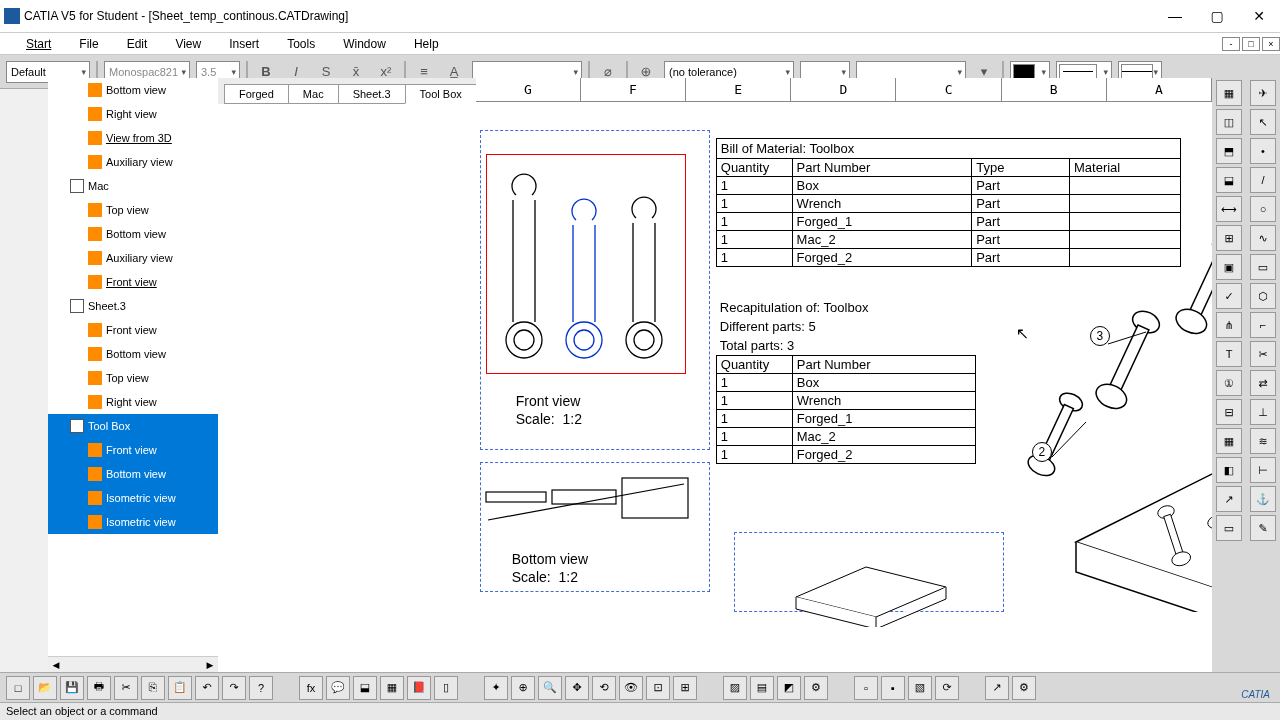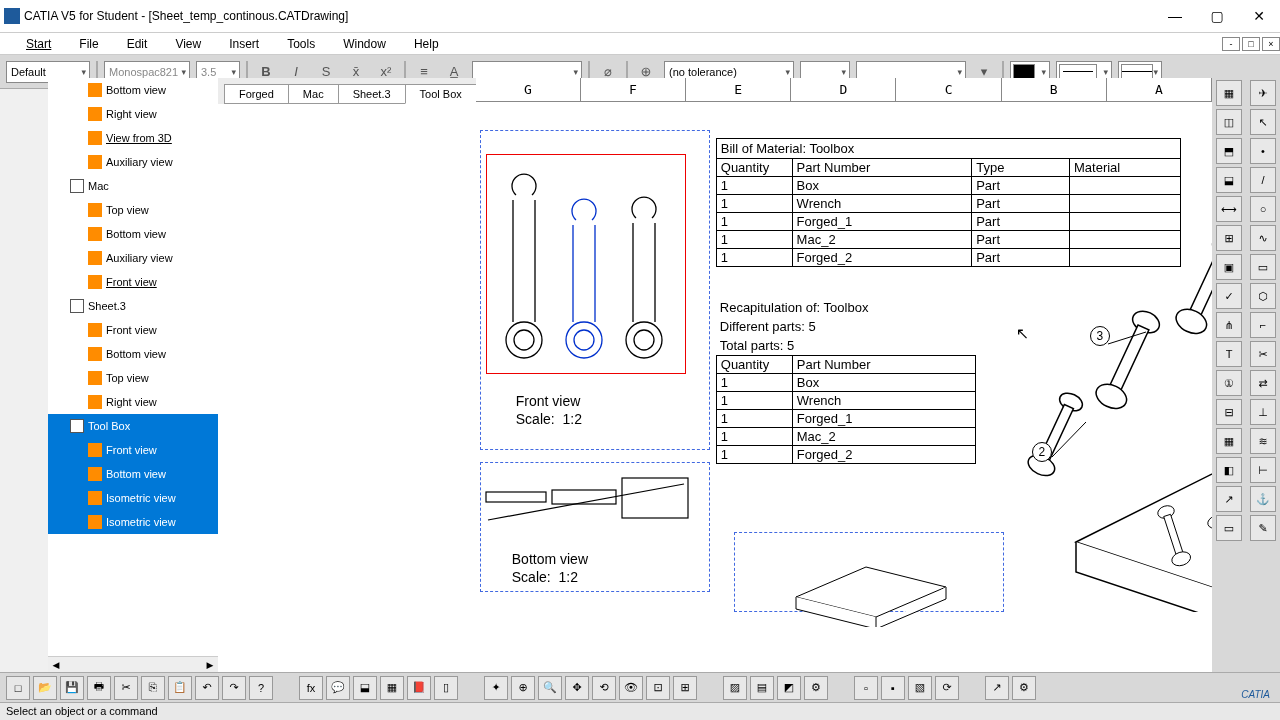--- a/index.html
+++ b/index.html
@@ -299,21 +299,21 @@
                 <div style="width: 180px;">Forged_2</div>
                 <div style="width: 98px;">Part</div>
                 <div style="width: 110px;"></div>
               </div>
             </div>
         </div>
 
         <div class="bom" style="left:240px;top:196px;width:260px;border:none">
           <div class="bom-title">Recapitulation of: Toolbox</div>
           <div class="bom-title">Different parts: 5</div>
-          <div class="bom-title">Total parts: 5</div>
+          <div class="bom-title">Total parts: 3</div>
           <div style="border:1px solid #000">
             <div class="bom-row" style="border-top:none" id="recaph">
                 <div style="width: 76px;">Quantity</div>
                 <div style="width: 182px;">Part Number</div>
               </div>
             <div id="recaprows">
                 <div class="bom-row">
                   <div style="width: 76px;">1</div>
                   <div style="width: 182px;">Box</div>
                 </div>

